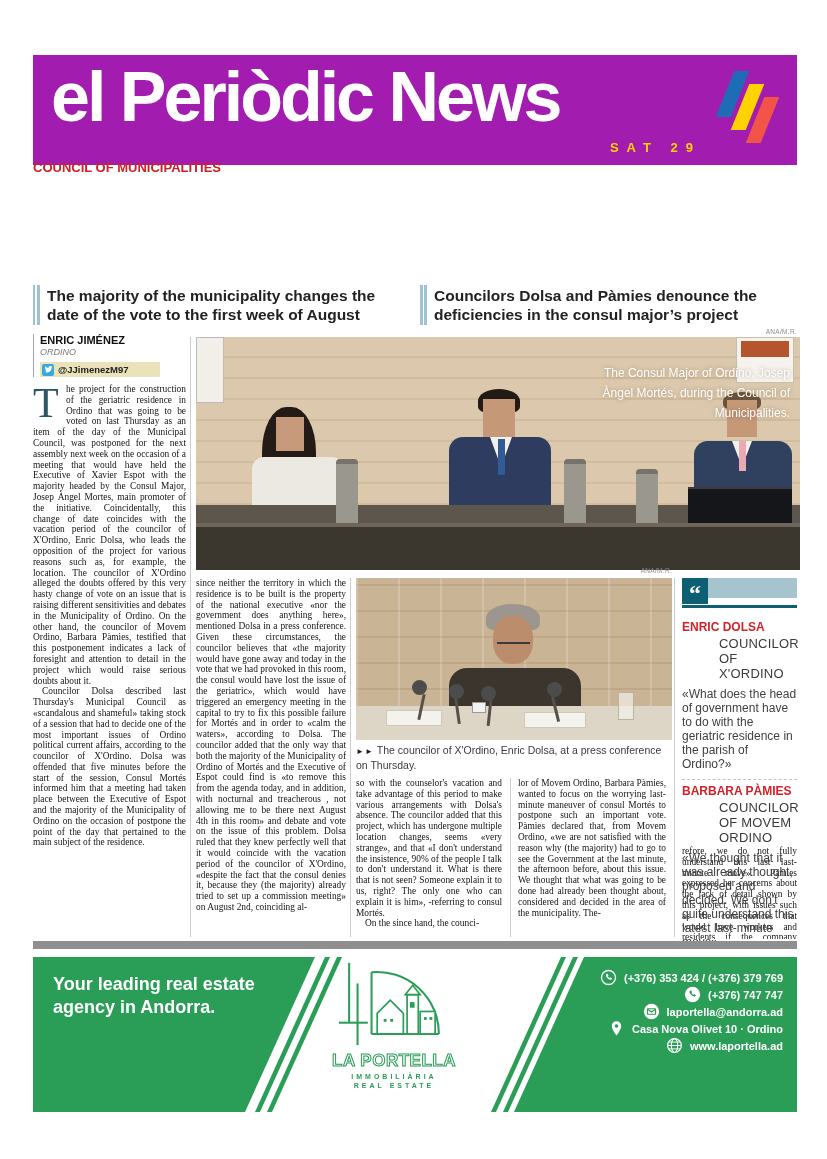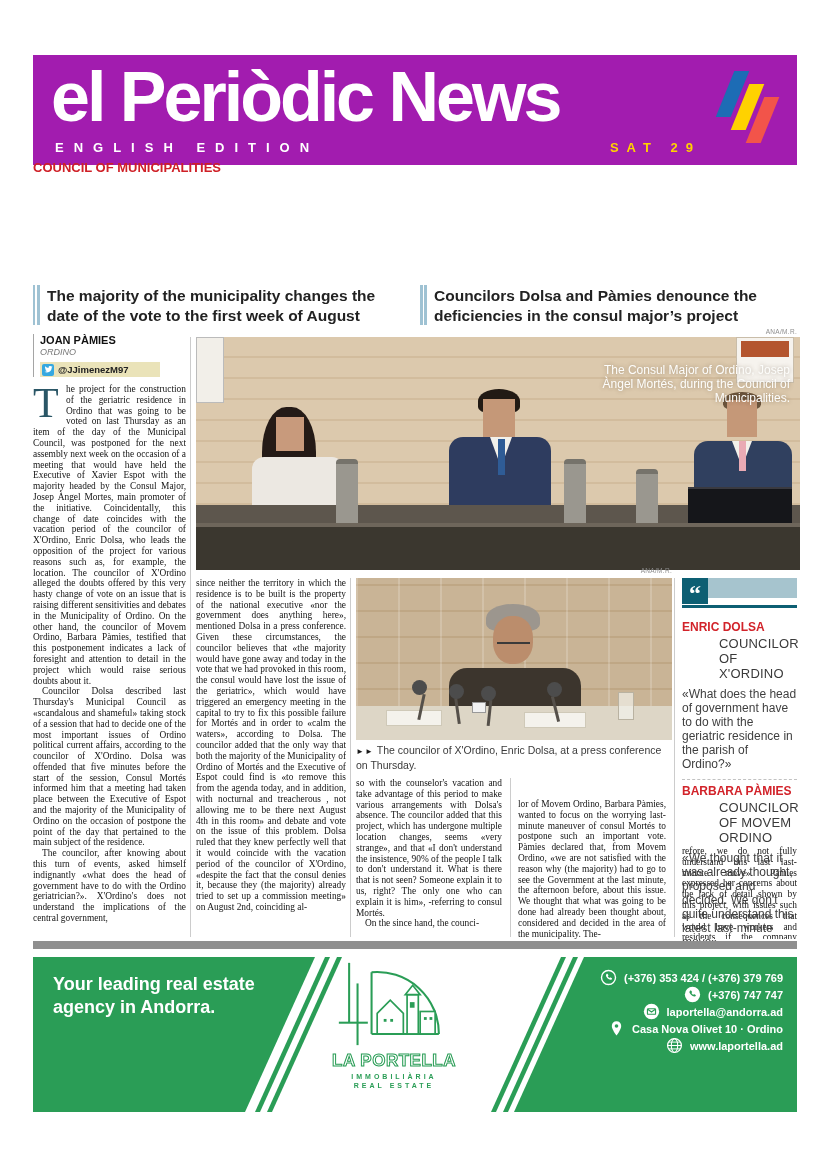--- a/index.html
+++ b/index.html
@@ -15,61 +15,61 @@
              letter-spacing:8px;white-space:nowrap;}
   .mast-logo{position:absolute;right:12px;top:16px;width:62px;height:80px;}
   .slash{position:absolute;width:15px;height:46px;transform:skewX(-22deg);}
   .slash.blue{left:2px;top:0;background:#1d6cb5;}
   .slash.yellow{left:17px;top:13px;background:#ffd200;}
   .slash.red{left:32px;top:26px;background:#f2544a;}
   
   .kicker{position:absolute;left:33px;top:160px;color:#cf2027;font-weight:bold;font-size:13px;}
   .headline{position:absolute;left:33px;top:182px;width:766px;color:#251c15;font-weight:bold;
             font-size:42px;line-height:47px;letter-spacing:-1px;}
-  .deck{position:absolute;top:285px;display:flex;align-items:flex-end;}
+  .deck{position:absolute;top:285px;display:flex;align-items:center;}
   .deck-left{left:33px;width:378px;}
   .deck-right{left:420px;width:379px;}
   .deck-bar{flex:0 0 7px;height:40px;margin-right:7px;
             background:repeating-linear-gradient(90deg,#9fc2d3 0 2.5px,#fff 2.5px 4.5px,#9fc2d3 4.5px 7px);}
   .deck-text{font-weight:bold;font-size:15.5px;line-height:19.5px;color:#222;}
   
   .byline{position:absolute;left:33px;top:334px;width:152px;border-left:1px solid #a5a5a5;padding-left:6px;}
   .byline-author{font-weight:bold;font-size:11px;color:#111;}
   .byline-loc{font-size:9px;color:#777;margin-top:1px;font-style:italic;}
   .tw-bar{margin-top:5px;width:118px;height:15px;background:#eae3b9;display:flex;align-items:center;gap:4px;padding-left:2px;}
   .tw-icon{width:12px;height:12px;background:#35a8e0;border-radius:2px;display:flex;align-items:center;justify-content:center;}
   .tw-handle{font-size:9.5px;font-weight:bold;color:#222;}
   
   .bodycol{position:absolute;font-family:"Liberation Serif",serif;font-size:9.4px;line-height:10.8px;
            text-align:justify;color:#141414;overflow:hidden;}
   .bodycol p{margin:0;}
   .bodycol p.ind{text-indent:9px;}
   .col1{left:33px;top:384px;width:153px;height:553px;}
   .col2{left:196px;top:578px;width:150px;height:359px;}
   .col3{left:356px;top:778px;width:146px;height:159px;}
-  .col4{left:518px;top:778px;width:148px;height:159px;margin-top:21px;}
+  .col4{left:518px;top:778px;width:148px;height:159px;}
   .col5{left:682px;top:846px;width:115px;height:93px;}
   .dropcap{float:left;width:30px;font-size:42px;line-height:37px;color:#2a5666;margin:1px 3px 0 0;
            font-family:"Liberation Serif",serif;}
   .vrule{position:absolute;width:1px;background:#ccc;}
   .v1{left:190px;top:337px;height:600px;}
   .v2{left:350px;top:578px;height:359px;}
   .v3{left:510px;top:778px;height:159px;}
   .v4{left:674px;top:578px;height:359px;}
   
   .credit{position:absolute;font-size:6.5px;color:#8e8e8e;letter-spacing:.3px;text-align:right;}
   .credit1{left:600px;top:328px;width:197px;}
   .credit2{left:356px;top:567px;width:316px;}
   .photo1{position:absolute;left:196px;top:337px;width:604px;height:233px;overflow:hidden;
           background:repeating-linear-gradient(180deg,#dcc9ad 0 19px,#d2bc9d 19px 21px);}
   .ph1-frame{position:absolute;left:0;top:0;width:26px;height:64px;background:#f2efe9;border:1px solid #bbb;}
   .ph1-poster{position:absolute;left:540px;top:0;width:56px;height:44px;background:#f6f3ee;border:1px solid #c9bda9;}
   .ph1-poster-img{position:absolute;left:4px;top:3px;width:48px;height:16px;background:#b4552e;}
   .caption-overlay{position:absolute;right:10px;top:26px;width:200px;text-align:right;color:#fdfdfb;
-                   font-size:12px;line-height:14px;text-shadow:0 0 4px rgba(90,70,50,.45);}
+                   font-size:12px;line-height:20px;text-shadow:0 0 4px rgba(90,70,50,.45);}
   .woman-hair{position:absolute;left:66px;top:70px;width:54px;height:100px;background:#241a16;border-radius:45% 45% 30% 30%;}
   .woman-head{left:80px;top:80px;width:28px;height:34px;background:#c89a7c;}
   .woman-body{position:absolute;left:56px;top:120px;width:92px;height:60px;background:#ece8e2;border-radius:12px 12px 0 0;}
   .man1-body{position:absolute;left:253px;top:100px;width:102px;height:80px;background:#2e3c5f;border-radius:14px 14px 0 0;}
   .man1-hair{position:absolute;left:282px;top:52px;width:42px;height:24px;background:#221a14;border-radius:50% 50% 25% 25%;}
   .man1-head{left:287px;top:62px;width:32px;height:38px;background:#c59878;}
   .man1-shirt{position:absolute;left:294px;top:100px;width:22px;height:30px;background:#f2f0ea;
               clip-path:polygon(0 0,100% 0,50% 100%);}
   .man1-tie{position:absolute;left:302px;top:102px;width:7px;height:36px;background:#2f5c96;}
   .man2-body{position:absolute;left:498px;top:104px;width:98px;height:76px;background:#30405f;border-radius:14px 14px 0 0;}
@@ -127,41 +127,40 @@
   .crow{display:flex;align-items:center;gap:7px;color:#fff;font-weight:bold;font-size:11px;white-space:nowrap;}
   .cicon{width:17px;height:17px;flex:0 0 17px;}
 </style>
 </head>
 <body>
 
 <div class="page">
 
   <div class="masthead">
     <div class="mast-title">el Periòdic News</div>
-    <div class="mast-edition">ENGLISH EDITION</div>
     <div class="mast-date">SAT 29</div>
     <div class="mast-logo">
       <div class="slash blue"></div>
       <div class="slash yellow"></div>
       <div class="slash red"></div>
     </div>
   </div>
 
   <div class="kicker">COUNCIL OF MUNICIPALITIES</div>
   <div class="deck deck-left">
     <span class="deck-bar"></span>
     <span class="deck-text">The majority of the municipality changes the date of the vote to the first week of August</span>
   </div>
   <div class="deck deck-right">
     <span class="deck-bar"></span>
     <span class="deck-text">Councilors Dolsa and Pàmies denounce the deficiencies in the consul major’s project</span>
   </div>
 
   <div class="byline">
-    <div class="byline-author">JOAN PÀMIES</div>
+    <div class="byline-author">ENRIC JIMÉNEZ</div>
     <div class="byline-loc">ORDINO</div>
     <div class="tw-bar">
       <span class="tw-icon">
         <svg width="9" height="9" viewBox="0 0 16 14">
             <path fill="#fff" d="M15.5 2.2c-.55.25-1.1.4-1.7.48A3 3 0 0 0 15.1.9c-.57.34-1.2.58-1.87.72A2.94 2.94 0 0 0 8.1 3.6c0 .23.02.45.07.66A8.35 8.35 0 0 1 2.1 1.2a2.95 2.95 0 0 0 .9 3.93 2.9 2.9 0 0 1-1.33-.37v.04c0 1.42 1 2.6 2.36 2.88a3 3 0 0 1-1.33.05 2.95 2.95 0 0 0 2.75 2.05A5.9 5.9 0 0 1 .8 11a8.3 8.3 0 0 0 4.5 1.32c5.4 0 8.36-4.48 8.36-8.36v-.38c.57-.42 1.07-.93 1.47-1.52z"></path>
           </svg>
       </span>
       <span class="tw-handle">@JJimenezM97</span>
     </div>
   </div>
@@ -220,21 +219,20 @@
     <div class="mic-flag" style="left:116px;top:124px;"></div>
     <div class="glass"></div>
   </div>
   <div class="caption2">
     <span class="cap-arrows">►►</span><span>The councilor of X'Ordino, Enric Dolsa, at a press conference on Thursday.</span>
   </div>
 
   <div class="bodycol col1">
     <p><span class="dropcap">T</span><span>he project for the construction of the geriatric residence in Ordino that was going to be voted on last Thursday as an item of the day of the Municipal Council, was postponed for the next assembly next week on the occasion of a meeting that would have held the Executive of Xavier Espot with the majority headed by the Consul Major, Josep Àngel Mortes, main promoter of the initiative. Coincidentally, this change of date coincides with the vacation period of the councilor of X'Ordino, Enric Dolsa, who leads the opposition of the project for various reasons such as, for example, the location. The councilor of X'Ordino alleged the doubts offered by this very hasty change of vote on an issue that is raising different sensitivities and debates in the Municipality of Ordino. On the other hand, the councilor of Movem Ordino, Barbara Pàmies, testified that this postponement indicates a lack of foresight and attention to detail in the project which would raise serious doubts about it.</span></p>
     <p class="ind">Councilor Dolsa described last Thursday's Municipal Council as «scandalous and shameful» taking stock of a session that had to decide one of the most important issues of Ordino political current affairs, according to the councilor of X'Ordino. Dolsa was offended that five minutes before the start of the session, Consul Mortés informed him that a meeting had taken place between the Executive of Espot and the majority of the Municipality of Ordino on the occasion of postpone the point of the day that pertained to the main subject of the residence.</p>
-    <p class="ind">The councilor, after knowing about this turn of events, asked himself indignantly «what does the head of government have to do with the Ordino geriatrician?». X'Ordino's does not understand the implications of the central government,</p>
   </div>
   <div class="bodycol col2">
     <p>since neither the territory in which the residence is to be built is the property of the national executive «nor the government does anything here», mentioned Dolsa in a press conference. Given these circumstances, the councilor believes that «the majority would have gone away and today in the vote that we had provoked in this room, the consul would have lost the issue of the geriatric», which would have triggered an emergency meeting in the capital to try to fix this possible failure for Mortés and in order to «calm the waters», according to Dolsa. The councilor added that the only way that both the majority of the Municipality of Ordino of Mortés and the Executive of Espot could find is «to remove this from the agenda today, and in addition, with nocturnal and treacherous , not allowing me to be there next August 4th in this room» and debate and vote on the issue of this problem. Dolsa ruled that they knew perfectly well that it would coincide with the vacation period of the councilor of X'Ordino, «despite the fact that the consul denies it, because they (the majority) already tried to set up a commission meeting» on August 2nd, coinciding al-</p>
   </div>
   <div class="bodycol col3">
     <p>so with the counselor's vacation and take advantage of this period to make various arrangements with Dolsa's absence. The councilor added that this project, which has undergone multiple location changes, seems «very strange», and that «I don't understand the insistence, 90% of the people I talk to don't understand it. What is there that is not seen? Someone explain it to us, right? The only one who can explain it is him», -referring to consul Mortés.</p>
     <p class="ind">On the since hand, the counci-</p>
   </div>
   <div class="bodycol col4">
     <p>lor of Movem Ordino, Barbara Pàmies, wanted to focus on the worrying last-minute maneuver of consul Mortés to postpone such an important vote. Pàmies declared that, from Movem Ordino, «we are not satisfied with the reason why (the majority) had to go to see the Government at the last minute, the afternoon before, about this issue. We thought that what was going to be done had already been thought about, considered and decided in the area of the municipality. The-</p>

